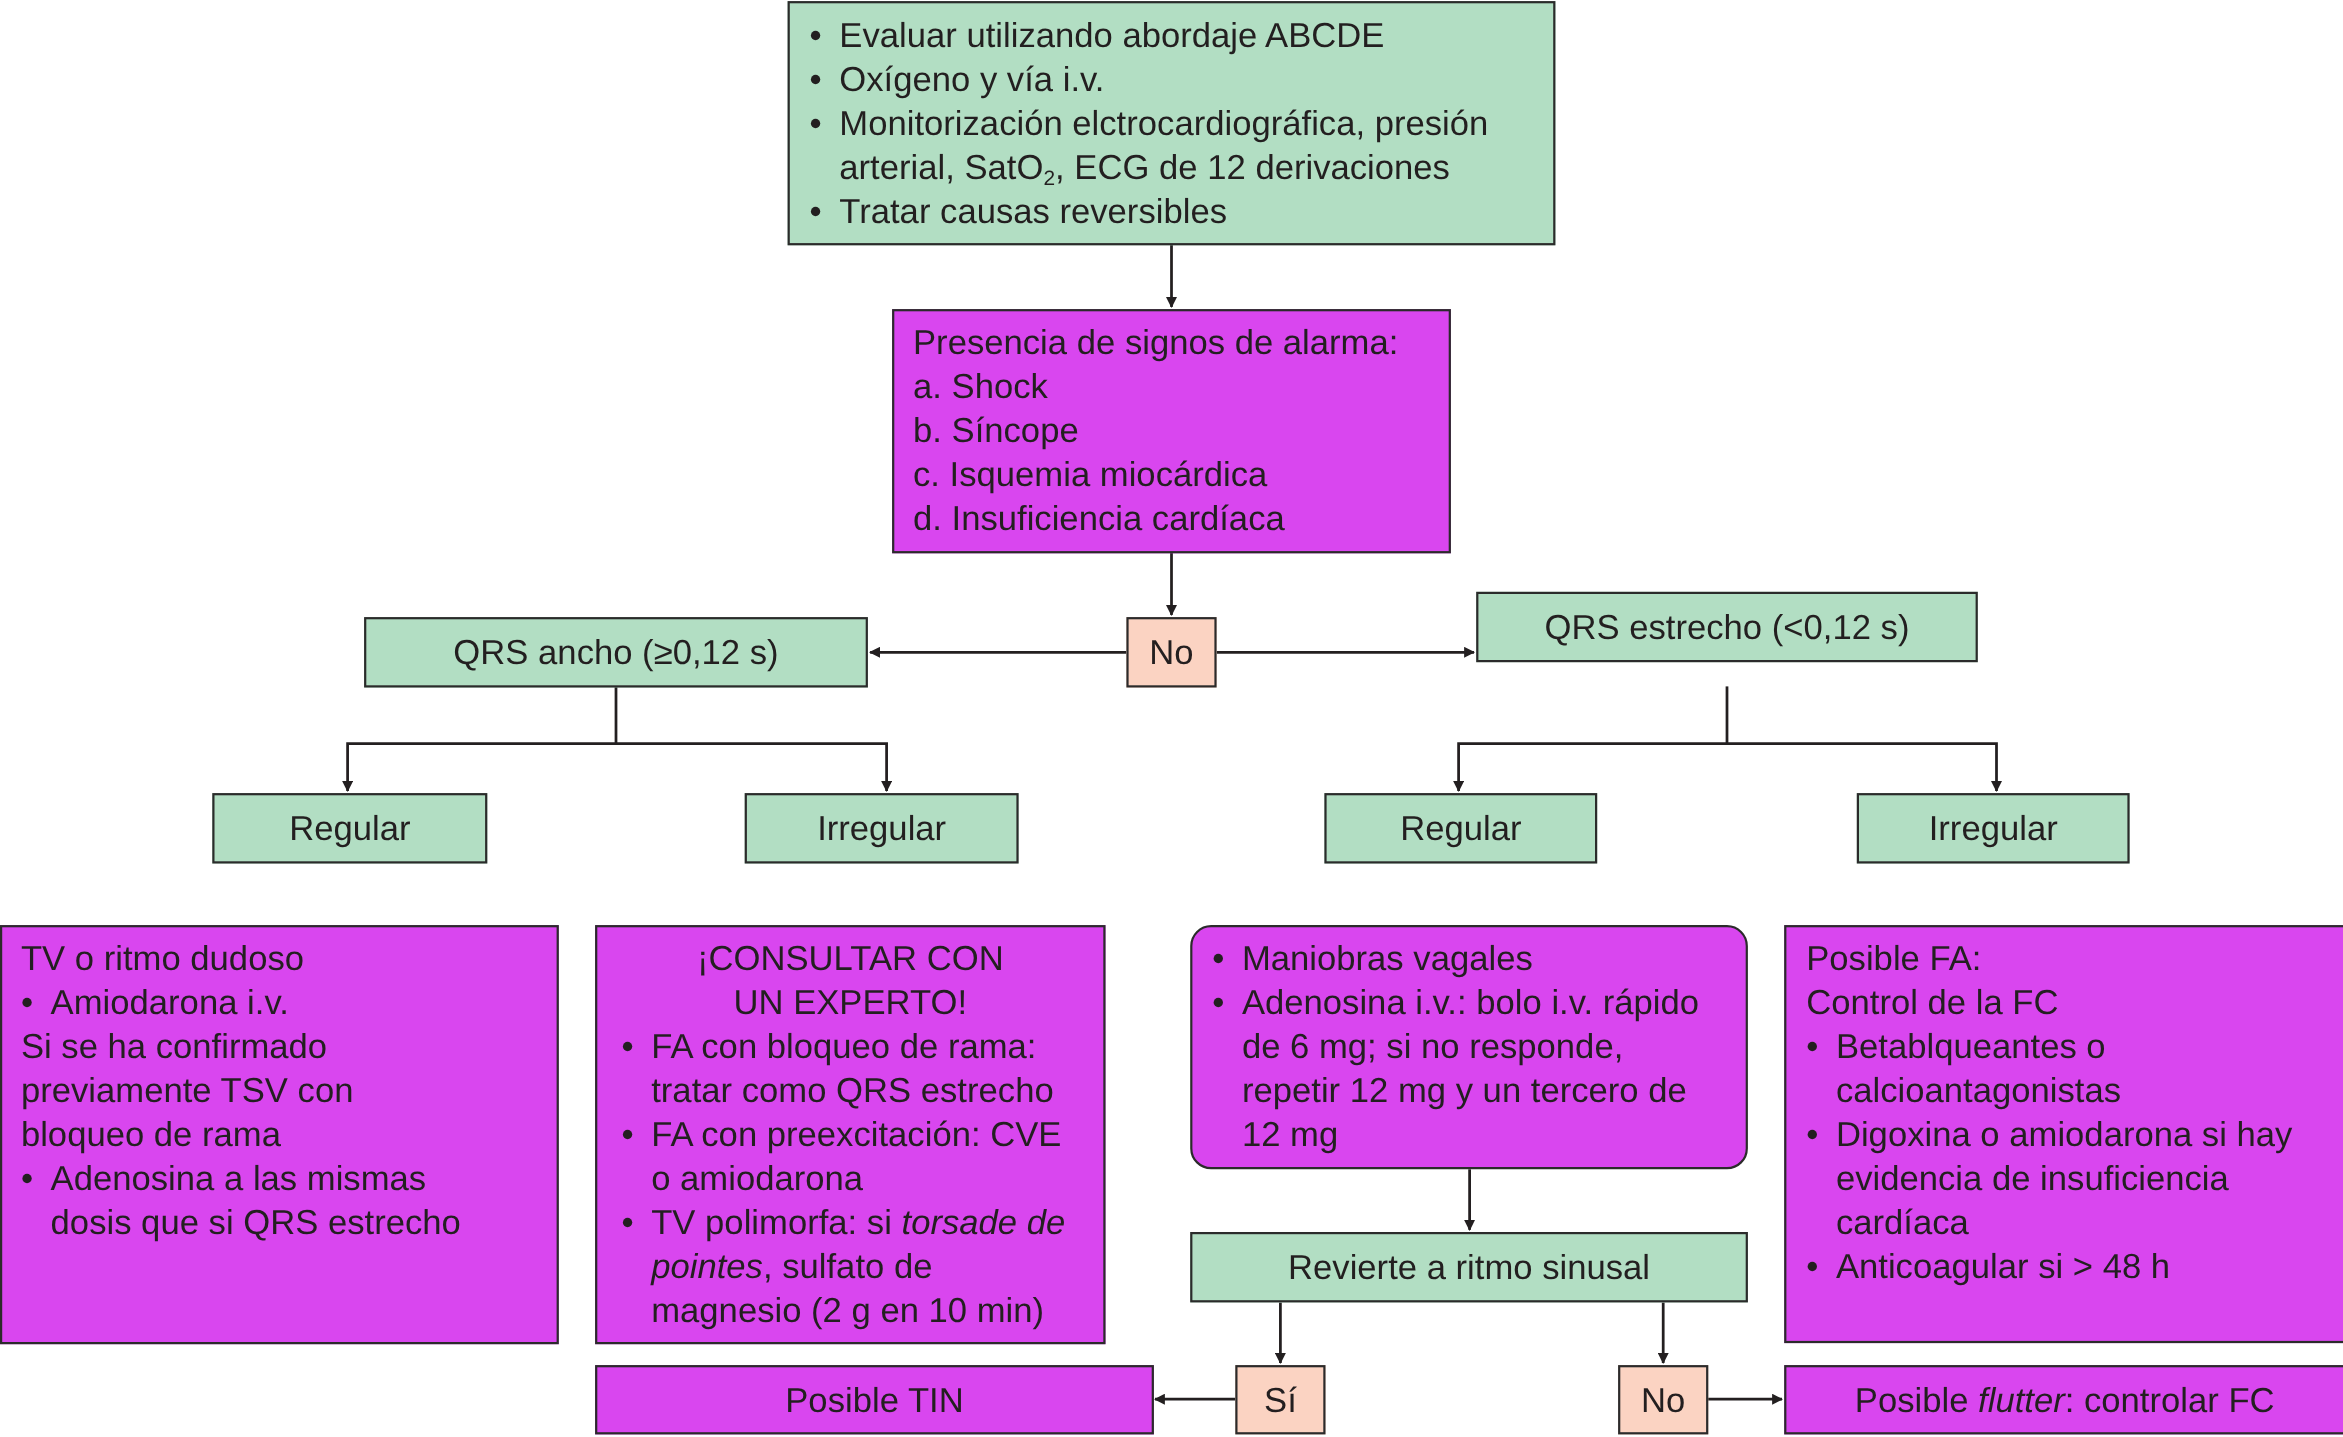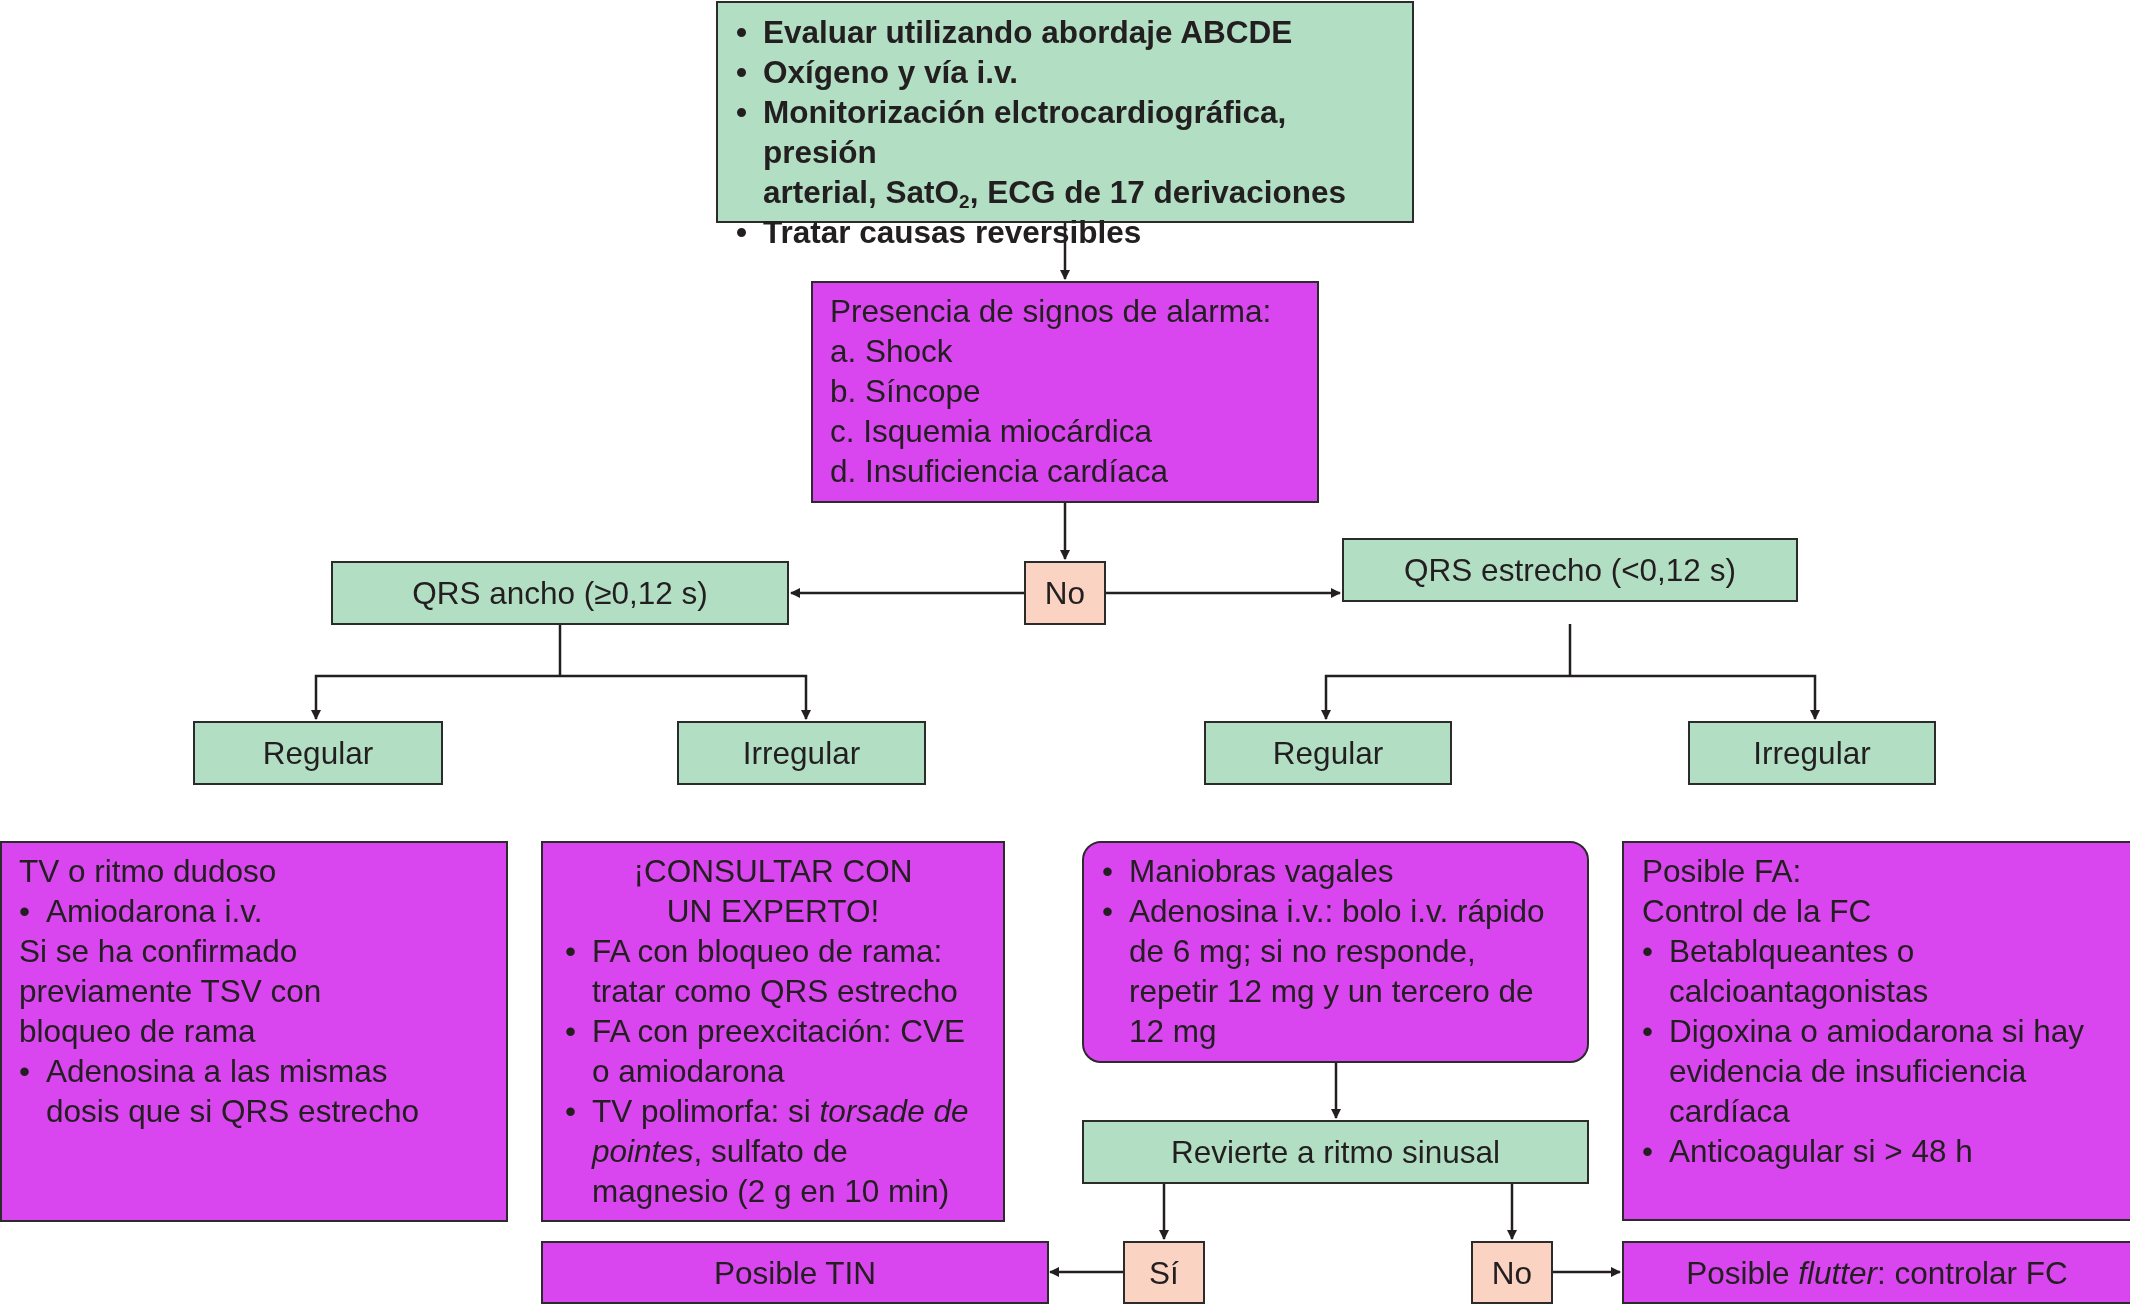--- a/index.html
+++ b/index.html
@@ -49,27 +49,27 @@
 
   <line class="line" x1="1336" y1="1063" x2="1336" y2="1118" marker-end="url(#ah)"></line>
 
   <line class="line" x1="1164" y1="1184" x2="1164" y2="1239" marker-end="url(#ah)"></line>
   <line class="line" x1="1512" y1="1184" x2="1512" y2="1239" marker-end="url(#ah)"></line>
 
   <line class="line" x1="1123" y1="1272" x2="1050" y2="1272" marker-end="url(#ah)"></line>
   <line class="line" x1="1552" y1="1272" x2="1620" y2="1272" marker-end="url(#ah)"></line>
 </svg>
 
-<div class="box green txt" style="left:716px; top:1px; width:698px; height:222px; padding:9px 18px 0 18px;font-weight:bold;">
+<div class="box green txt" style="left:716px; top:1px; width:698px; height:222px; padding:9px 18px 0 18px;">
   <ul>
     <li>Evaluar utilizando abordaje ABCDE</li>
     <li>Oxígeno y vía i.v.</li>
     <li>
       <span>Monitorización elctrocardiográfica, presión</span><br>
-      <span>arterial, SatO</span><sub>2</sub><span>, ECG de 17 derivaciones</span>
+      <span>arterial, SatO</span><sub>2</sub><span>, ECG de 12 derivaciones</span>
     </li>
     <li>Tratar causas reversibles</li>
   </ul>
 </div>
 
 <div class="box blue txt" style="left:811px; top:281px; width:508px; height:222px; padding:8px 17px 0 17px;">
   <div>Presencia de signos de alarma:</div>
   <div>a. Shock</div>
   <div>b. Síncope</div>
   <div>c. Isquemia miocárdica</div>

